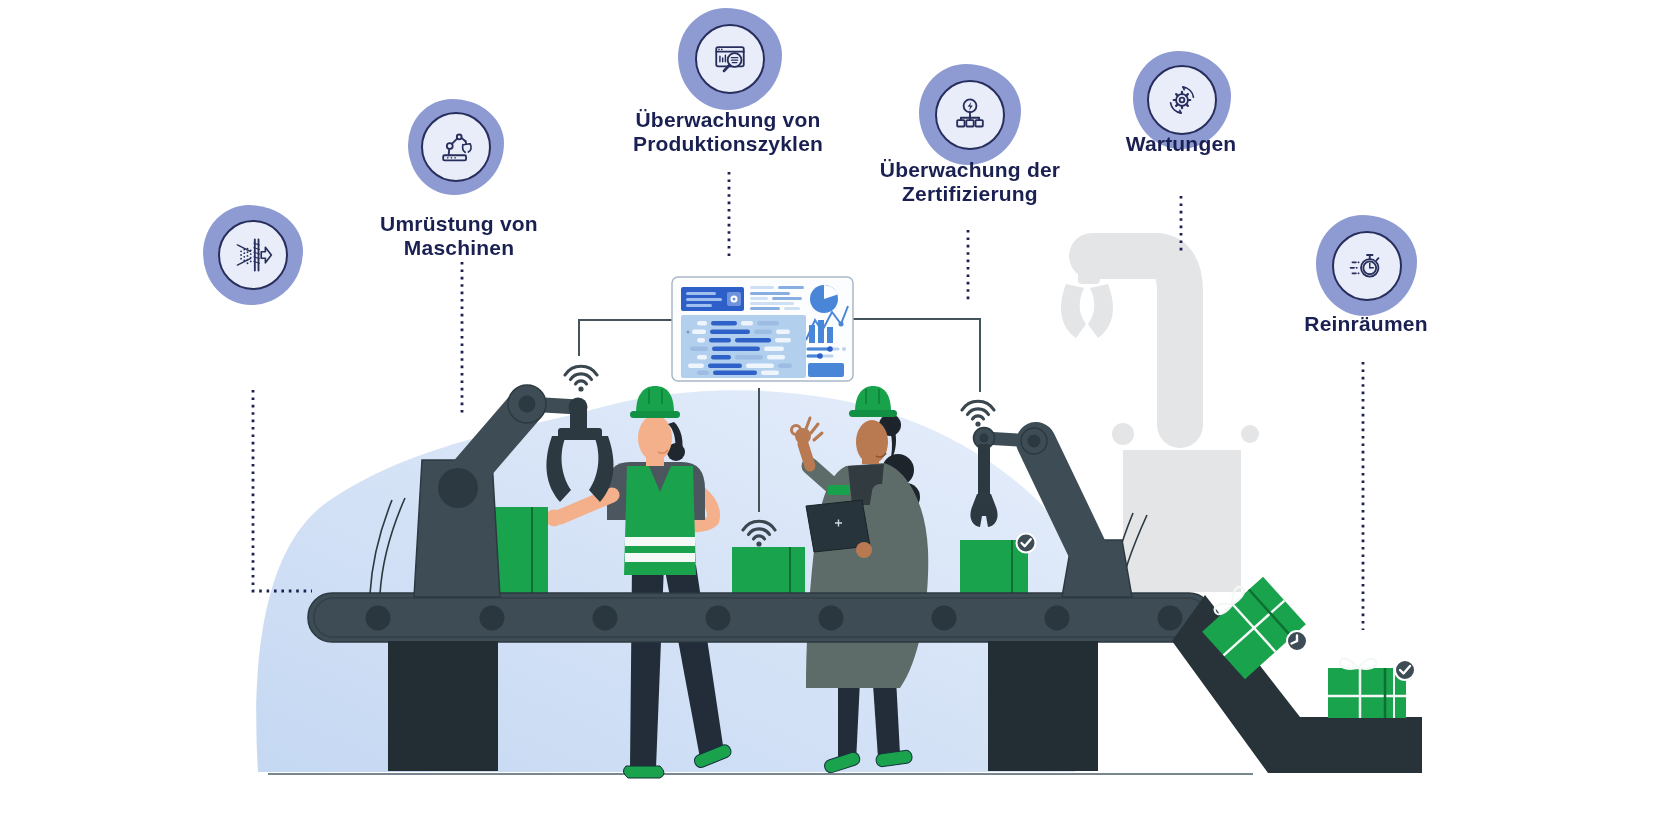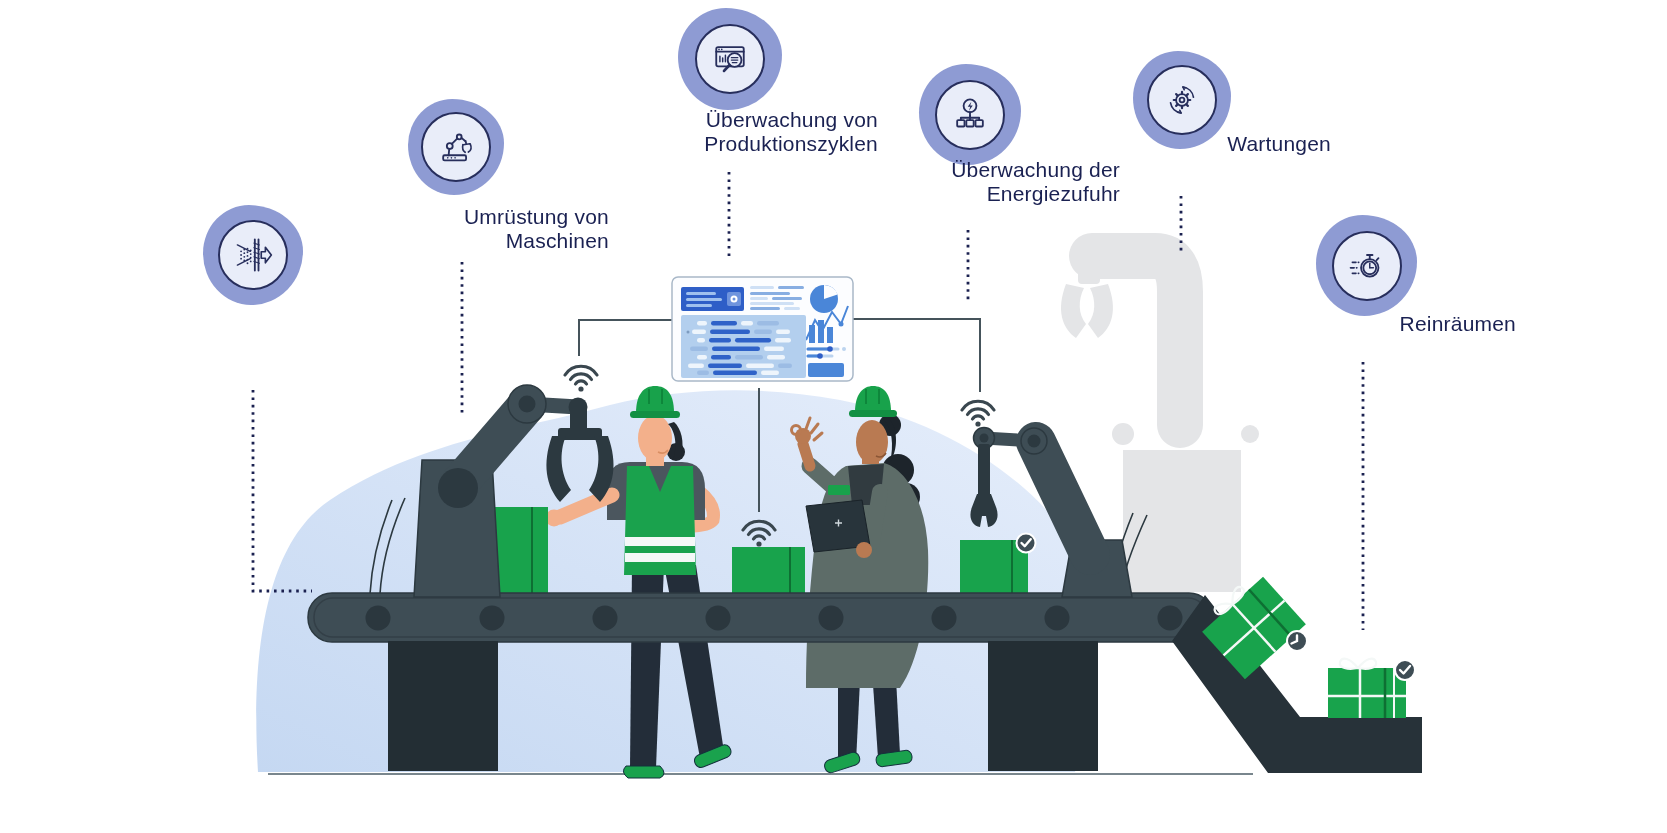--- a/index.html
+++ b/index.html
@@ -13,22 +13,22 @@
   .badge{position:absolute;}
   .blob{position:absolute;left:0;top:0;width:100%;height:100%;
         background:radial-gradient(circle at 35% 30%, #9ba8dd 0%, #8e9bd3 55%, #8focc 100%);
         background-color:var(--lavender);
         border-radius:46% 54% 52% 48% / 48% 46% 54% 52%;}
   .badge-circle{position:absolute;left:50%;top:50%;transform:translate(-50%,-50%);
         width:66px;height:66px;border-radius:50%;background:var(--badge-inner);
         border:2.5px solid #272e5c;display:flex;align-items:center;justify-content:center;}
   .badge-circle svg{width:44px;height:44px;stroke:#272e5c;fill:none;
         stroke-width:2;stroke-linecap:round;stroke-linejoin:round;}
-  .label{position:absolute;transform:translateX(-50%);width:300px;text-align:right;
-        color:var(--navy);font-weight:normal;font-size:21px;line-height:24px;
+  .label{position:absolute;transform:translateX(-50%);width:300px;text-align:center;
+        color:var(--navy);font-weight:bold;font-size:21px;line-height:24px;
         white-space:pre-line;letter-spacing:.2px;}
 </style>
 </head>
 <body>
 
 <div id="stage">
 
 <svg id="scene-svg" width="1667" height="833" viewBox="0 0 1667 833">
   <defs>
     <linearGradient id="blobGrad" x1="0" y1="1" x2="1" y2="0">
@@ -355,21 +355,21 @@
       <line x1="16" y1="33" x2="16.6" y2="26"></line>
       <circle cx="17.2" cy="23" r="3.2"></circle>
       <line x1="19.5" y1="20.5" x2="25.5" y2="14.5"></line>
       <circle cx="27.5" cy="13" r="2.6"></circle>
       <line x1="30" y1="14" x2="34" y2="17.5"></line>
       <line x1="34.5" y1="17.5" x2="35" y2="20"></line>
       <path d="M31.5,21.5 C30.5,26 32,28.5 34,29.8 M39.5,20.5 C41.5,25 40,28 37.5,29.5 M32,21.5 L39,20.5" stroke-width="1.8"></path>
     </svg>
   </div>
 </div>
-<div class="label" style="left:459px;top:205px;">Umrüstung von
+<div class="label" style="left:459px;top:212px;">Umrüstung von
 Maschinen</div>
 
 <div class="badge" style="left:678px;top:8px;width:104px;height:102px;">
   <div class="blob"></div>
   <div class="badge-circle">
     <svg viewBox="0 0 48 48">
       <rect x="9" y="11" width="30" height="21" rx="2"></rect>
       <line x1="9" y1="16" x2="39" y2="16"></line>
       <g fill="#272e5c" stroke="none">
             <circle cx="12" cy="13.5" r="0.9"></circle>
@@ -393,21 +393,21 @@
       <path d="M25.5,9.5 l-4,5.5 h2.8 l-1.5,4.5 l4.2,-5.8 h-2.8 Z" fill="#272e5c" stroke="none"></path>
       <line x1="24" y1="21" x2="24" y2="25"></line>
       <path d="M14,27 H34 M14,27 V29.5 M24,25 V29.5 M34,27 V29.5"></path>
       <rect x="10" y="29.5" width="8" height="7" rx="1"></rect>
       <rect x="20" y="29.5" width="8" height="7" rx="1"></rect>
       <rect x="30" y="29.5" width="8" height="7" rx="1"></rect>
     </svg>
   </div>
 </div>
 <div class="label" style="left:970px;top:158px;">Überwachung der
-Energiezufuhr</div>
+Zertifizierung</div>
 
 <div class="badge" style="left:1133px;top:51px;width:98px;height:98px;">
   <div class="blob"></div>
   <div class="badge-circle">
     <svg viewBox="0 0 48 48">
       <circle cx="24" cy="24" r="6.5"></circle>
       <circle cx="24" cy="24" r="2.6"></circle>
       <g stroke-width="2.4">
         <line x1="24" y1="15" x2="24" y2="17.5"></line>
             <line x1="24" y1="30.5" x2="24" y2="33"></line>

